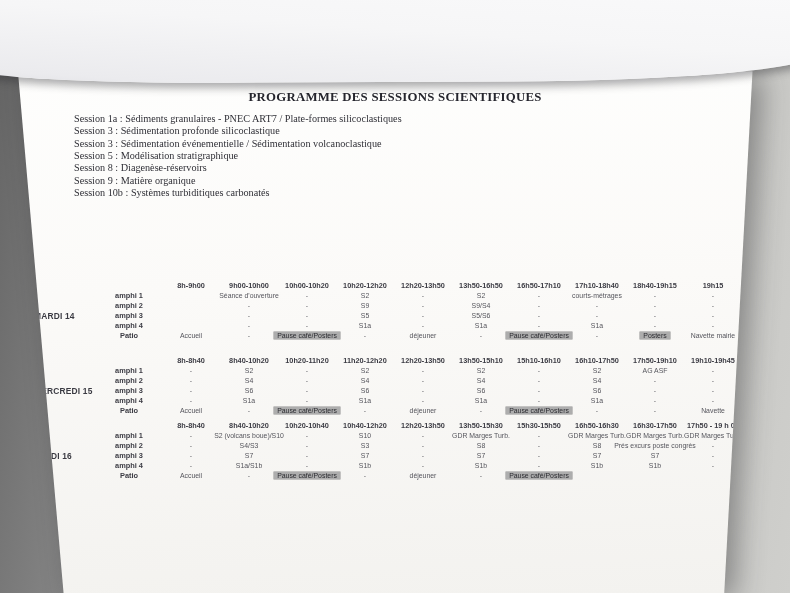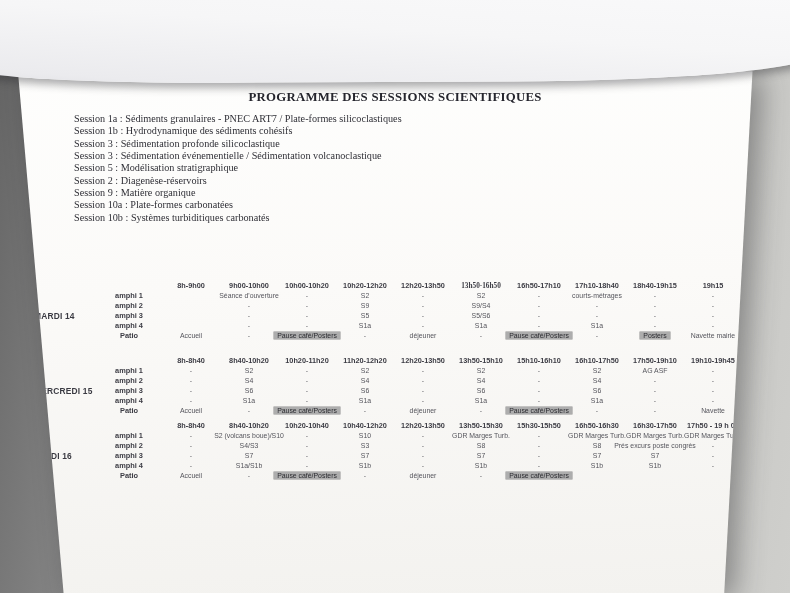--- a/index.html
+++ b/index.html
@@ -54,38 +54,36 @@
 
 <div class="corner-tl"></div>
 
 <div class="paper-wrap">
   <div class="paper">
 
     <div class="page-title">PROGRAMME DES SESSIONS SCIENTIFIQUES</div>
 
     <div class="sessions">
         <div>Session 1a : Sédiments granulaires - PNEC ART7 / Plate-formes silicoclastiques</div>
-        <div>Session 1b : Hydrodynamique des sédiments cohésifs</div>
         <div>Session 3 : Sédimentation profonde silicoclastique</div>
         <div>Session 3 : Sédimentation événementielle / Sédimentation volcanoclastique</div>
         <div>Session 5 : Modélisation stratigraphique</div>
-        <div>Session 2 : Diagenèse-réservoirs</div>
+        <div>Session 8 : Diagenèse-réservoirs</div>
         <div>Session 9 : Matière organique</div>
-        <div>Session 10a : Plate-formes carbonatées</div>
         <div>Session 10b : Systèmes turbiditiques carbonatés</div>
       </div>
 
     <div class="day-table t-mardi">
         <div class="day-label">MARDI 14</div>
         <div class="th" style="grid-area: 1 / 3;">8h-9h00</div>
         <div class="th" style="grid-area: 1 / 4;">9h00-10h00</div>
         <div class="th" style="grid-area: 1 / 5;">10h00-10h20</div>
         <div class="th" style="grid-area: 1 / 6;">10h20-12h20</div>
         <div class="th" style="grid-area: 1 / 7;">12h20-13h50</div>
-        <div class="th" style="grid-area: 1 / 8; font-family: Liberation Serif, serif;">13h50-16h50</div>
+        <div class="th" style="grid-area: 1 / 8;">13h50-16h50</div>
         <div class="th" style="grid-area: 1 / 9;">16h50-17h10</div>
         <div class="th" style="grid-area: 1 / 10;">17h10-18h40</div>
         <div class="th" style="grid-area: 1 / 11;">18h40-19h15</div>
         <div class="th" style="grid-area: 1 / 12;">19h15</div>
         <div class="row-label" style="grid-area: 2 / 2;">amphi 1</div>
         <div class="td" style="grid-area: 2 / 3;"></div>
         <div class="td" style="grid-area: 2 / 4;">
           <span>Séance d'ouverture</span>
         </div>
         <div class="td" style="grid-area: 2 / 5;">

